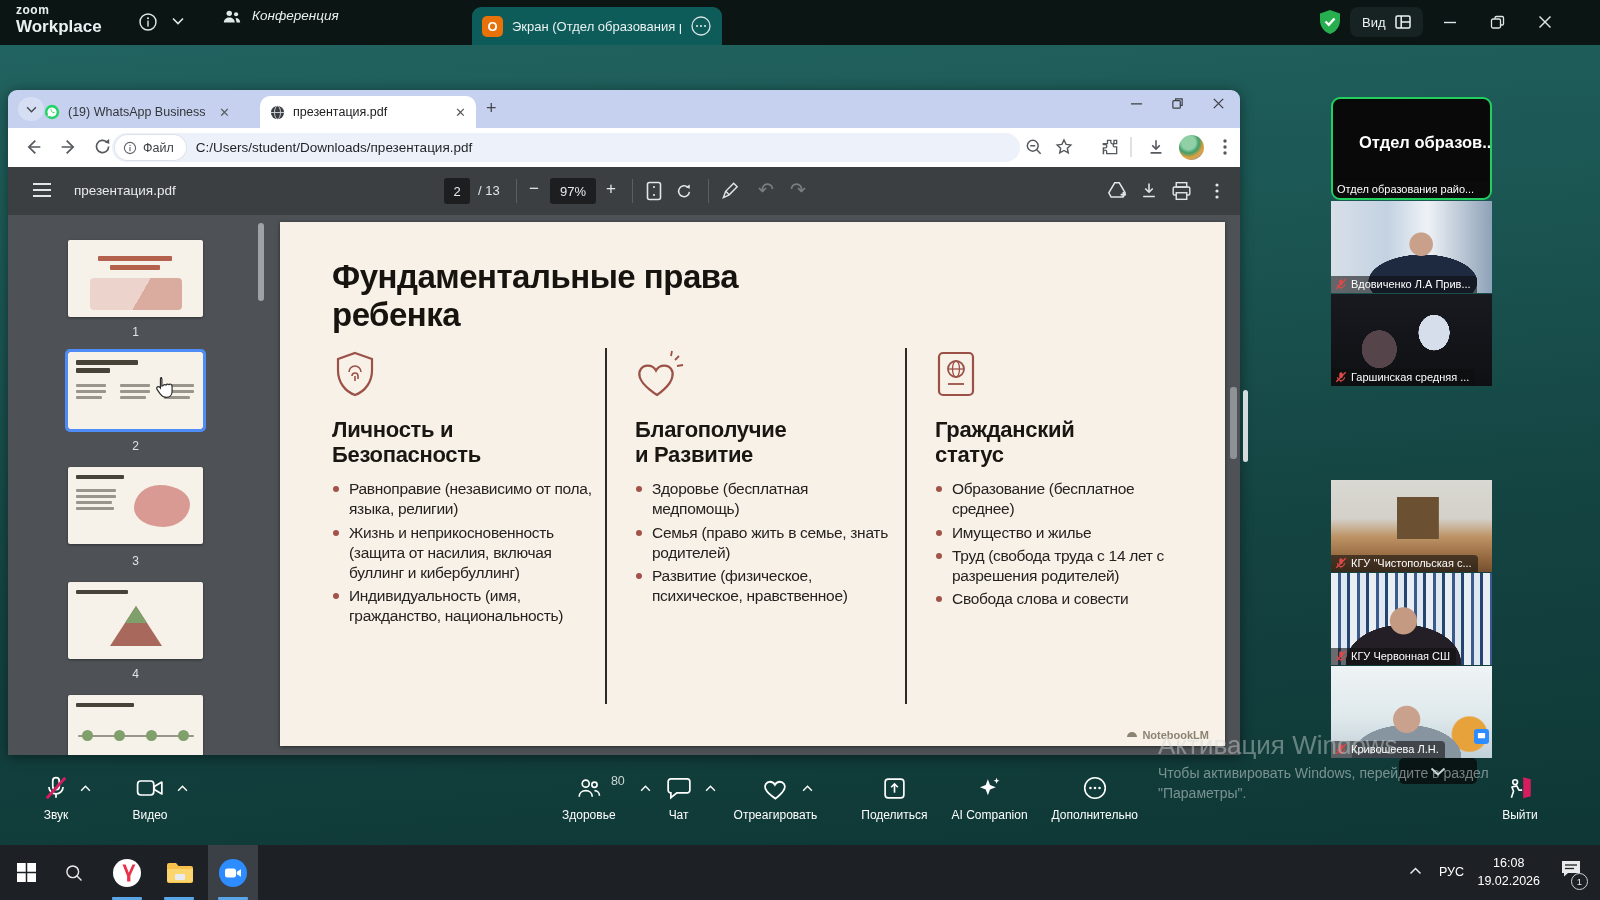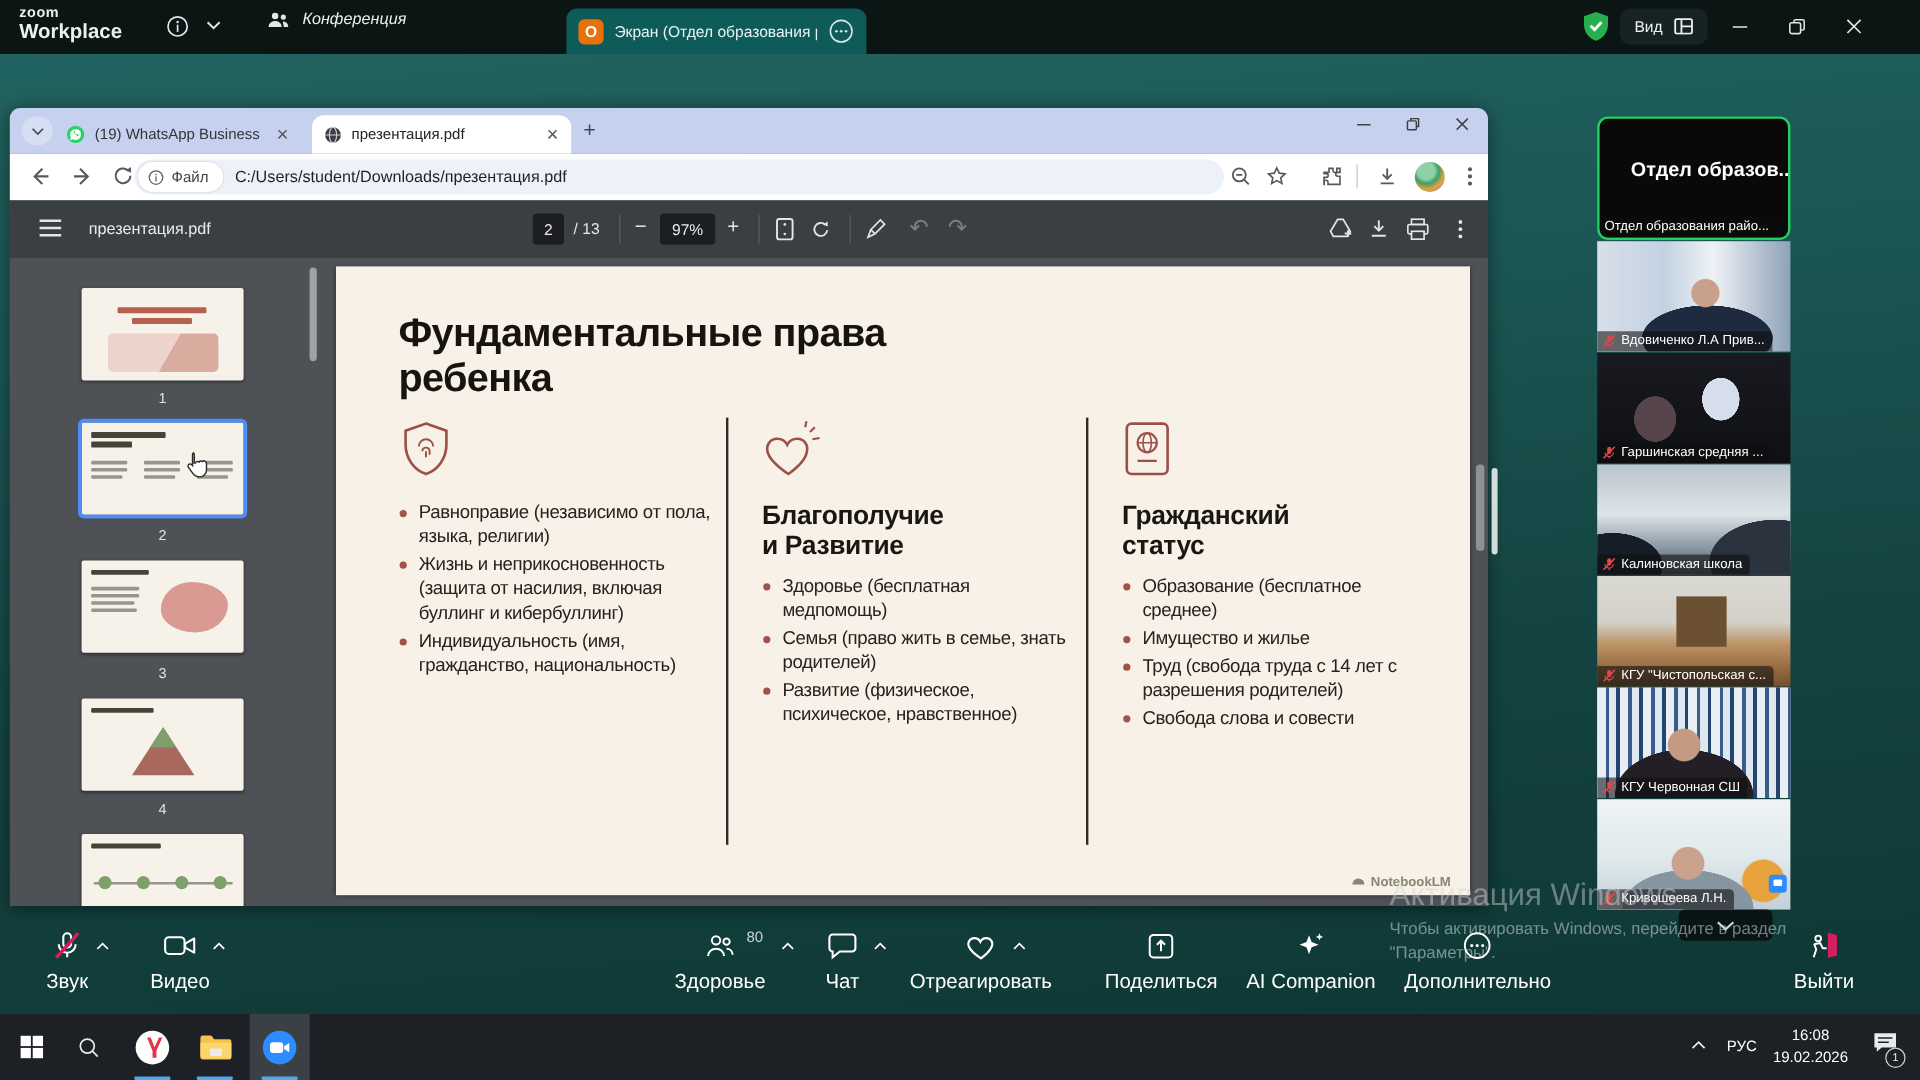--- a/index.html
+++ b/index.html
@@ -24,21 +24,21 @@
 
   
   #stage{position:absolute;left:0;top:45px;width:1600px;height:800px;
     background:linear-gradient(175deg,#216360 0%,#1b5653 30%,#144442 62%,#0e3735 100%);}
 
   
   #browser{position:absolute;left:8px;top:45px;width:1232px;height:665px;border-radius:9px 9px 0 0;overflow:hidden;box-shadow:0 2px 14px rgba(0,0,0,.45);}
   #tabstrip{position:relative;height:38px;background:#c6d1ef;}
   #tabsearch{position:absolute;left:10px;top:7px;width:26px;height:24px;border-radius:12px;background:#d6def4;display:flex;align-items:center;justify-content:center;color:#45494e;}
   .ctab{position:absolute;top:6px;height:32px;display:flex;align-items:center;gap:8px;padding:0 10px;box-sizing:border-box;font-size:12.5px;color:#333639;}
-  #tab-wa{left:37px;width:206px;}
+  #tab-wa{left:26px;width:206px;}
   #tab-pdf{left:252px;width:216px;background:#fff;border-radius:10px 10px 0 0;color:#202124;}
   .ctab .tlabel{white-space:nowrap;overflow:hidden;flex:1;}
   .tclose{color:#5a5e63;font-size:13px;flex:0 0 auto;}
   #newtab{position:absolute;left:478px;top:9px;color:#44484d;font-size:18px;line-height:1;}
   #addrbar{position:relative;height:39px;background:#fff;}
   .nav-ic{position:absolute;top:8px;color:#55585c;}
   #omnibox{position:absolute;left:104px;top:5px;width:908px;height:29px;background:#edf1f9;border-radius:15px;display:flex;align-items:center;}
   #filechip{display:flex;align-items:center;gap:6px;background:#fff;border-radius:13px;height:25px;margin-left:3px;padding:0 12px 0 8px;color:#3e4145;font-size:12.5px;box-shadow:0 0 0 1px rgba(0,0,0,.06);}
   #url{margin-left:10px;font-size:13.5px;color:#1f2125;}
   .ab-right{position:absolute;top:9px;color:#55585c;}
@@ -110,21 +110,21 @@
     radial-gradient(circle at 47% 58%,#c9a18c 0 13%,transparent 14%),
     radial-gradient(ellipse 34% 34% at 47% 98%,#8795a0 0 99%,transparent 100%),
     radial-gradient(circle at 86% 74%,#e8a23c 0 11%,transparent 12%),
     linear-gradient(180deg,#eff3f5 0%,#dfe9ec 55%,#c2d0d8 100%);}
   #pt7 .flag{position:absolute;right:3px;bottom:14px;width:15px;height:15px;border-radius:3px;background:#2d8cff;display:flex;align-items:center;justify-content:center;}
   #pscroll{position:absolute;left:1399px;top:713px;width:78px;height:26px;background:rgba(8,14,14,.85);border-radius:5px;display:flex;align-items:center;justify-content:center;}
   #extrabar{position:absolute;left:1243px;top:345px;width:5px;height:72px;border-radius:3px;background:rgba(255,255,255,.82);}
 
   
   .ztb{position:absolute;display:flex;flex-direction:column;align-items:center;color:#fff;}
-  .ztb .lab{font-size:17px;margin-top:7px;white-space:nowrap;}
+  .ztb .lab{font-size:12px;margin-top:7px;white-space:nowrap;}
   .ztb .irow{position:relative;height:26px;display:flex;align-items:center;}
   .chev{position:absolute;top:10px;}
   #grp-center{position:absolute;left:562px;top:730px;display:flex;gap:24px;align-items:flex-start;}
   #grp-center .ztb{position:relative;}
   .pcount{position:absolute;right:-22px;top:-1px;font-size:12.5px;color:#ccd6d6;}
 
   
   #wm1{position:absolute;left:1158px;top:685px;font-size:26px;color:rgba(208,217,217,.45);}
   #wm2{position:absolute;left:1158px;top:720px;font-size:14px;color:rgba(208,217,217,.55);}
   #wm3{position:absolute;left:1158px;top:740px;font-size:14px;color:rgba(208,217,217,.55);}
@@ -472,20 +472,22 @@
 
           <div class="scol" id="col1">
             <div class="icon">
               <svg width="46" height="48" viewBox="0 0 46 48">
                   <path d="M23 3l17 6v11.5C40 32 33 41.5 23 45 13 41.5 6 32 6 20.5V9z" fill="none" stroke="#9c5147" stroke-width="2.2"></path>
                   <path d="M17 22c0-3.3 2.7-6 6-6s6 2.7 6 6" fill="none" stroke="#9c5147" stroke-width="1.6"></path>
                   <path d="M20 26c0-1.7 1.3-3 3-3s3 1.3 3 3v3" fill="none" stroke="#9c5147" stroke-width="1.6"></path>
                   <path d="M23 26v5" fill="none" stroke="#9c5147" stroke-width="1.6"></path>
                 </svg>
             </div>
+            <h3>Личность и
+Безопасность</h3>
             <ul>
               <li>Равноправие (независимо от пола, языка, религии)</li>
               <li>Жизнь и неприкосновенность (защита от насилия, включая буллинг и кибербуллинг)</li>
               <li>Индивидуальность (имя, гражданство, национальность)</li>
             </ul>
           </div>
 
           <div class="scol" id="col2">
             <div class="icon">
               <svg width="52" height="48" viewBox="0 0 52 48">
@@ -566,31 +568,20 @@
         <svg width="12" height="12" viewBox="0 0 14 14">
             <rect x="5" y="1.5" width="4" height="7" rx="2" fill="#e04848"></rect>
             <path d="M3 7a4 4 0 0 0 8 0" fill="none" stroke="#e04848" stroke-width="1.2"></path>
             <line x1="7" y1="11" x2="7" y2="13" stroke="#e04848" stroke-width="1.2"></line>
             <line x1="1.5" y1="12.5" x2="12.5" y2="1.5" stroke="#e04848" stroke-width="1.6"></line>
           </svg>
         <span>Гаршинская средняя ...</span>
       </div>
     </div>
 
-    <div class="ptile" id="pt4">
-      <div class="plabel">
-        <svg width="12" height="12" viewBox="0 0 14 14">
-            <rect x="5" y="1.5" width="4" height="7" rx="2" fill="#e04848"></rect>
-            <path d="M3 7a4 4 0 0 0 8 0" fill="none" stroke="#e04848" stroke-width="1.2"></path>
-            <line x1="7" y1="11" x2="7" y2="13" stroke="#e04848" stroke-width="1.2"></line>
-            <line x1="1.5" y1="12.5" x2="12.5" y2="1.5" stroke="#e04848" stroke-width="1.6"></line>
-          </svg>
-        <span>Калиновская школа</span>
-      </div>
-    </div>
 
     <div class="ptile" id="pt5">
       <div class="plabel">
         <svg width="12" height="12" viewBox="0 0 14 14">
             <rect x="5" y="1.5" width="4" height="7" rx="2" fill="#e04848"></rect>
             <path d="M3 7a4 4 0 0 0 8 0" fill="none" stroke="#e04848" stroke-width="1.2"></path>
             <line x1="7" y1="11" x2="7" y2="13" stroke="#e04848" stroke-width="1.2"></line>
             <line x1="1.5" y1="12.5" x2="12.5" y2="1.5" stroke="#e04848" stroke-width="1.6"></line>
           </svg>
         <span>КГУ "Чистопольская с...</span>

